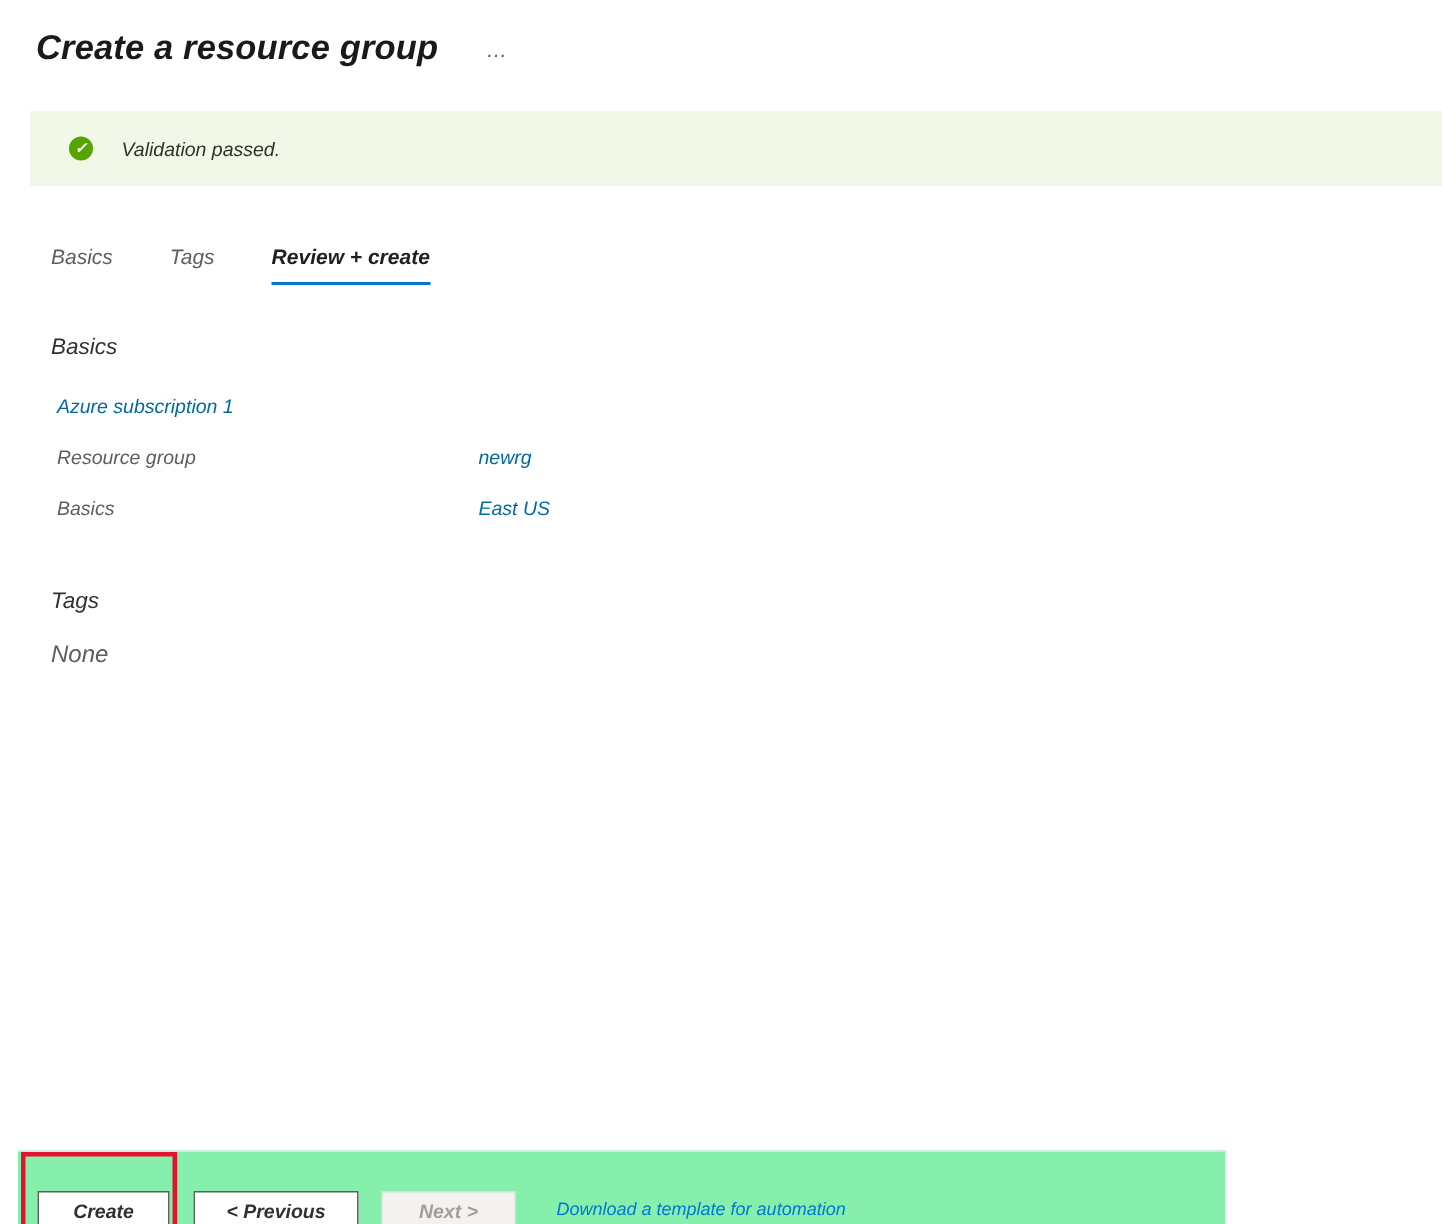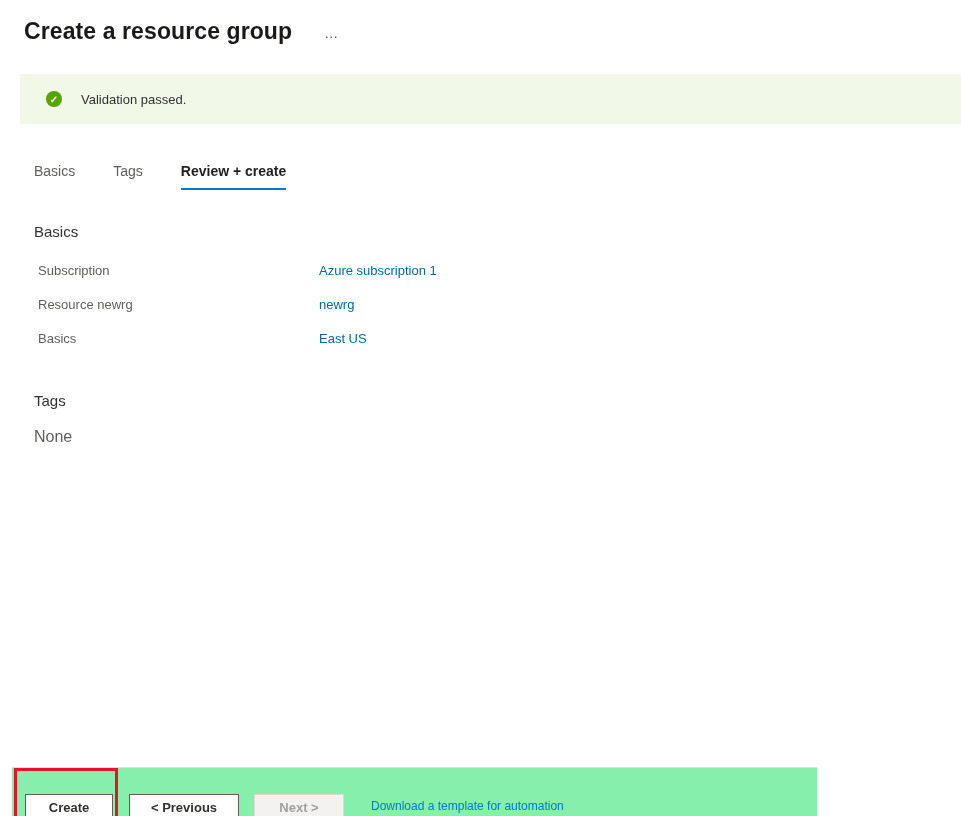--- a/index.html
+++ b/index.html
@@ -1,15 +1,15 @@
 <!DOCTYPE html>
 <html><head>
 <meta charset="utf-8">
 <style>
-  * { margin: 4px; padding: 0; box-sizing: border-box; }
+  * { margin: 4px; padding: 0; box-sizing: border-box; font-style: italic; }
   html, body { background: #ffffff; }
   body {
     width: 961px; height: 816px;
     position: relative;
     overflow: hidden;
     font-family: "Liberation Sans", sans-serif;
     color: #323130;
   }
 
   
@@ -116,25 +116,24 @@
 <div class="tabs">
   <div class="tab">Basics</div>
   <div class="tab">Tags</div>
   <div class="tab active">Review + create</div>
 </div>
 
 <div class="content">
   <div class="section-heading">Basics</div>
 
   <div class="kv-row">
-    <div class="kv-label">Subscription</div>
     <div class="kv-value">Azure subscription 1</div>
   </div>
   <div class="kv-row">
-    <div class="kv-label">Resource newrg</div>
+    <div class="kv-label">Resource group</div>
     <div class="kv-value">newrg</div>
   </div>
   <div class="kv-row">
     <div class="kv-label">Basics</div>
     <div class="kv-value">East US</div>
   </div>
 
   <div class="section-heading tags-heading">Tags</div>
   <div class="tags-none">None</div>
 </div>

